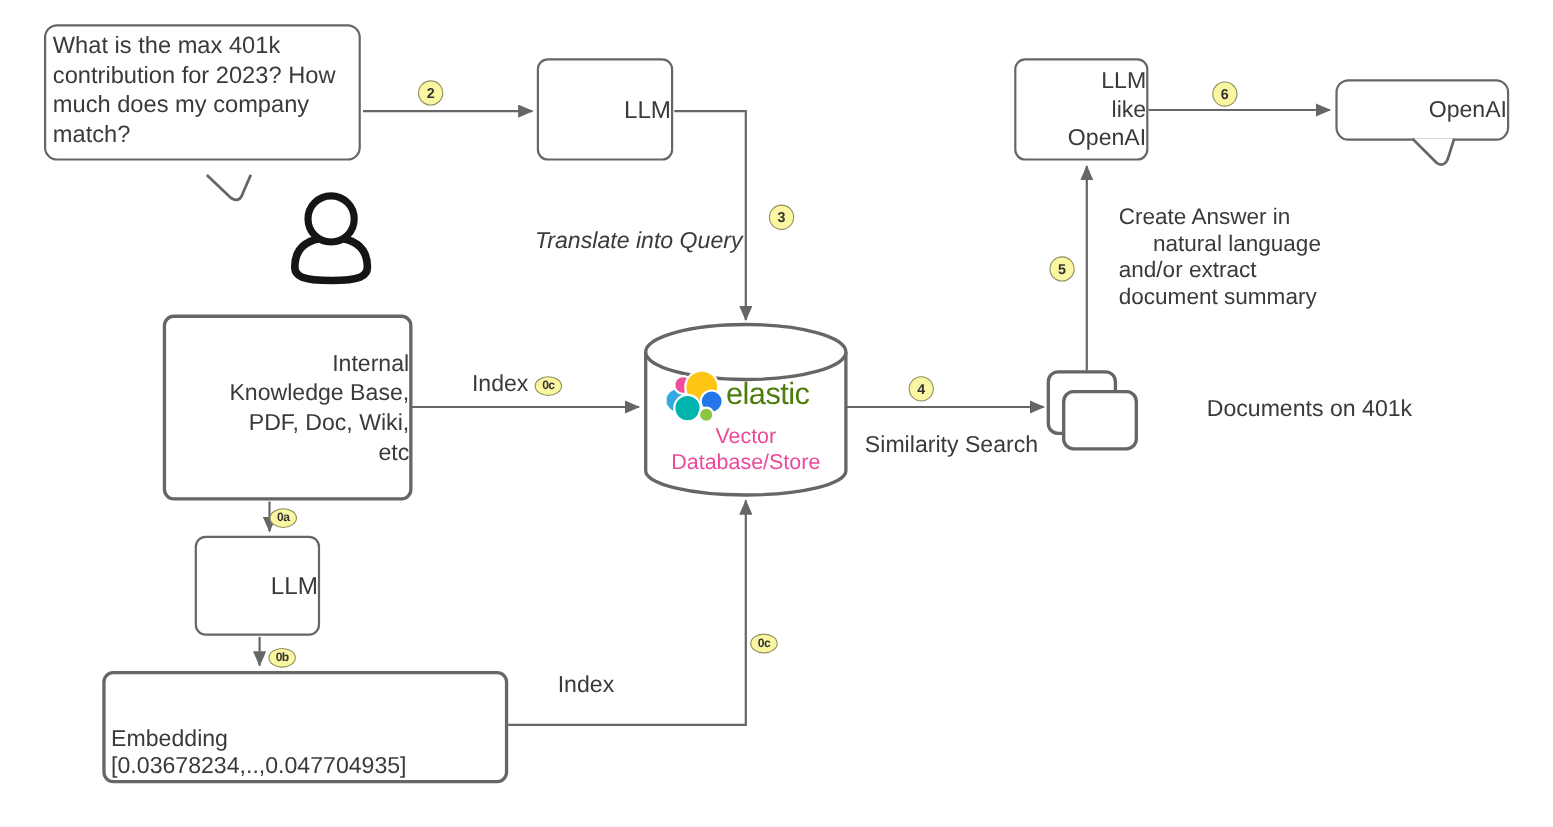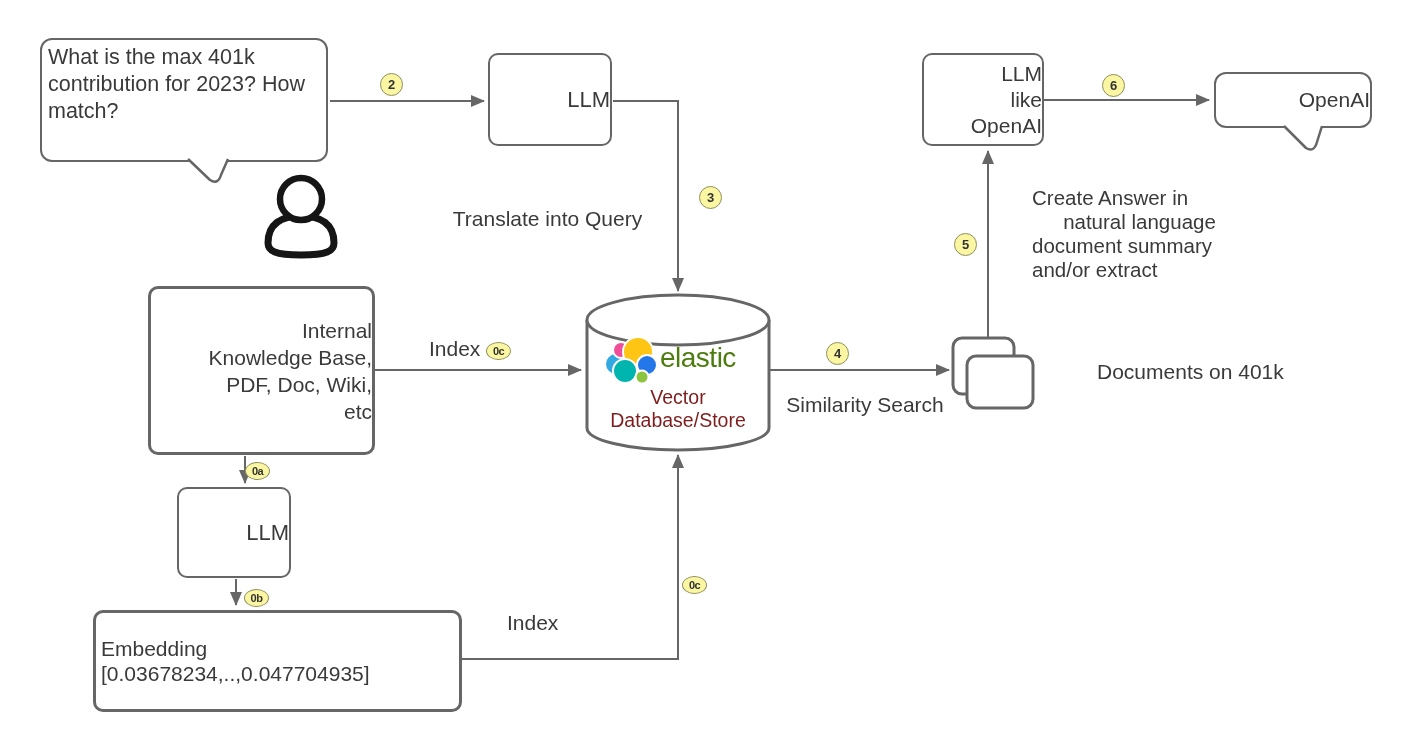--- a/index.html
+++ b/index.html
@@ -12,31 +12,31 @@
     position:absolute;box-sizing:border-box;background:#fff;
     border:2.5px solid #666;border-radius:10px;
     display:flex;flex-direction:column;align-items:flex-end;justify-content:center;
     text-align:center;z-index:2;font-size:21px;line-height:26px;color:#3a3a3a;
   }
   .box .ln{display:block;}
   .bubble{border-radius:12px;}
   .thick{border-width:3px;}
   .left-text{align-items:flex-start;text-align:left;}
   .label{position:absolute;z-index:4;font-size:21px;line-height:24px;color:#3a3a3a;white-space:nowrap;}
-  .label.multiline{white-space:normal;margin-left:15px;}
+  .label.multiline{white-space:normal;}
   .badge{
     position:absolute;z-index:4;box-sizing:border-box;
     background:#FBF6A2;border:1.5px solid #8F8F5F;border-radius:50%;
     display:flex;align-items:center;justify-content:center;
     font-weight:bold;color:#333;
   }
   .badge.num{width:23px;height:23px;font-size:13px;}
   .badge.sub{width:25px;height:18px;font-size:11px;letter-spacing:-0.5px;}
   .tail{position:absolute;z-index:3;}
-  .cyl-text{position:absolute;z-index:2;color:#7f1d1d;}
+  .cyl-text{position:absolute;z-index:2;color:#ec4899;}
   .wordmark{font-size:28px;line-height:30px;color:#4d7c0f;letter-spacing:-0.5px;}
   .cyl-line{width:182px;text-align:center;font-size:19.5px;line-height:22px;}
   .logo-wrap{position:absolute;z-index:2;width:54px;height:48px;}
 </style>
 </head>
 <body>
 
 <div id="canvas">
 
   <svg class="layer" width="1412" height="752" viewBox="0 0 1412 752">
@@ -65,23 +65,24 @@
       <path d="M268,243 C268,224 281,216 301,216 C321,216 334,224 334,243 C334,251 327,255 301,255 C275,255 268,251 268,243 Z" fill="#fff" stroke="#151515" stroke-width="7" stroke-linejoin="round"></path>
       <circle cx="301" cy="199" r="21" fill="#fff" stroke="#151515" stroke-width="6.5"></circle>
     </g>
 
     <g>
       <rect x="953" y="338" width="61" height="56" rx="9" fill="#fff" stroke="#666" stroke-width="3"></rect>
       <rect x="967" y="356" width="66" height="52" rx="9" fill="#fff" stroke="#666" stroke-width="3"></rect>
     </g>
   </svg>
 
-  <div class="box bubble left-text" style="left:40px;top:38px;width:288px;height:124px;padding:4px 6px;line-height:27px;font-size:21.5px;justify-content:flex-start;">
+  <div class="box bubble left-text" style="left:40px;top:22px;width:288px;height:124px;padding:4px 6px;line-height:27px;font-size:21.5px;justify-content:flex-start;">
     <span class="ln">What is the max 401k</span>
     <span class="ln">contribution for 2023? How</span>
+    <span class="ln">much does my company</span>
     <span class="ln">match?</span>
   </div>
   <svg class="tail" style="left:180px;top:156px;" width="60" height="32">
     <path d="M8,3 L30,24 Q38,29 41,19 L48,3" fill="#fff" stroke="#666" stroke-width="2.5" stroke-linejoin="round"></path>
   </svg>
 
   <div class="box" style="left:488px;top:53px;width:124px;height:93px;font-size:22px;">
     <span class="ln">LLM</span>
   </div>
 
@@ -89,21 +90,21 @@
     <span class="ln">Internal</span>
     <span class="ln">Knowledge Base,</span>
     <span class="ln">PDF, Doc, Wiki,</span>
     <span class="ln">etc</span>
   </div>
 
   <div class="box" style="left:177px;top:487px;width:114px;height:91px;font-size:22px;">
     <span class="ln">LLM</span>
   </div>
 
-  <div class="box thick left-text" style="left:93px;top:610px;width:369px;height:102px;padding-left:5px;line-height:25px;justify-content:center;">
+  <div class="box thick left-text" style="left:93px;top:610px;width:369px;height:102px;padding-left:5px;line-height:25px;justify-content:flex-end;">
     <span class="ln">Embedding</span>
     <span class="ln">[0.03678234,..,0.047704935]</span>
   </div>
 
   <span class="logo-wrap" style="left:606px;top:336px;">
     <svg width="54" height="48" viewBox="0 0 54 48">
       <circle cx="10" cy="28" r="11" fill="#32A9E0" stroke="#fff" stroke-width="2"></circle>
       <circle cx="15" cy="14" r="8" fill="#F04E98" stroke="#fff" stroke-width="2"></circle>
       <circle cx="32" cy="16" r="15" fill="#FEC514" stroke="#fff" stroke-width="2"></circle>
       <circle cx="41" cy="29" r="10" fill="#2477E8" stroke="#fff" stroke-width="2"></circle>
@@ -121,30 +122,30 @@
     <span class="ln">OpenAI</span>
   </div>
 
   <div class="box bubble" style="left:1214px;top:72px;width:158px;height:56px;">
     <span class="ln">OpenAI</span>
   </div>
   <svg class="tail" style="left:1276px;top:122px;" width="56" height="34">
     <path d="M8,4 L30,26 Q38,31 41,20 L46,4" fill="#fff" stroke="#666" stroke-width="2.5" stroke-linejoin="round"></path>
   </svg>
 
-  <div class="label" style="left:420px;top:207px;width:255px;text-align:center;">Translate into Query</div>
+  <div class="label" style="left:420px;top:207px;width:255px;text-align:right;font-style:italic;">Translate into Query</div>
   <div class="label" style="left:429px;top:337px;">Index</div>
   <div class="label" style="left:507px;top:611px;">Index</div>
   <div class="label" style="left:765px;top:393px;width:200px;text-align:center;">Similarity Search</div>
   <div class="label" style="left:1049px;top:360px;margin-left:48px;">Documents on 401k</div>
   <div class="label multiline" style="left:1017px;top:186px;width:215px;font-size:20.5px;line-height:24px;">
     <span class="ln" style="display:block;">Create Answer in</span>
     <span class="ln" style="display:block;text-align:center;">natural language</span>
+    <span class="ln" style="display:block;">and/or extract</span>
     <span class="ln" style="display:block;">document summary</span>
-    <span class="ln" style="display:block;">and/or extract</span>
   </div>
 
   <div class="badge num" style="left:380px;top:73px;">2</div>
   <div class="badge num" style="left:699px;top:186px;">3</div>
   <div class="badge num" style="left:826px;top:342px;">4</div>
   <div class="badge num" style="left:954px;top:233px;">5</div>
   <div class="badge num" style="left:1102px;top:74px;">6</div>
   <div class="badge sub" style="left:245px;top:462px;">0a</div>
   <div class="badge sub" style="left:244px;top:589px;">0b</div>
   <div class="badge sub" style="left:486px;top:342px;">0c</div>

